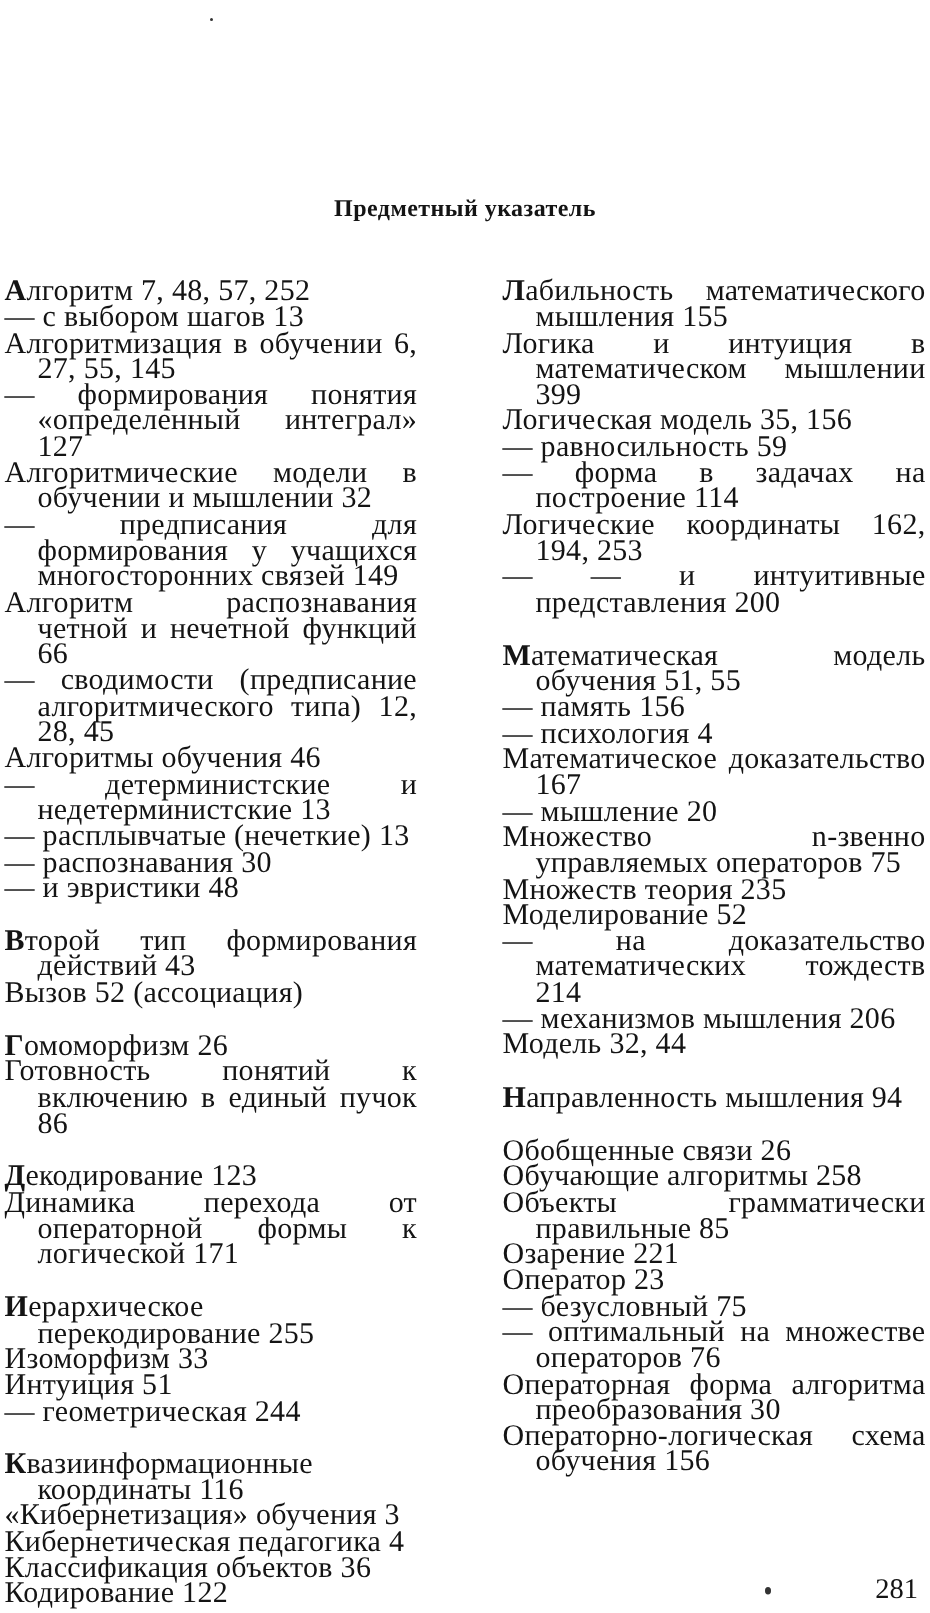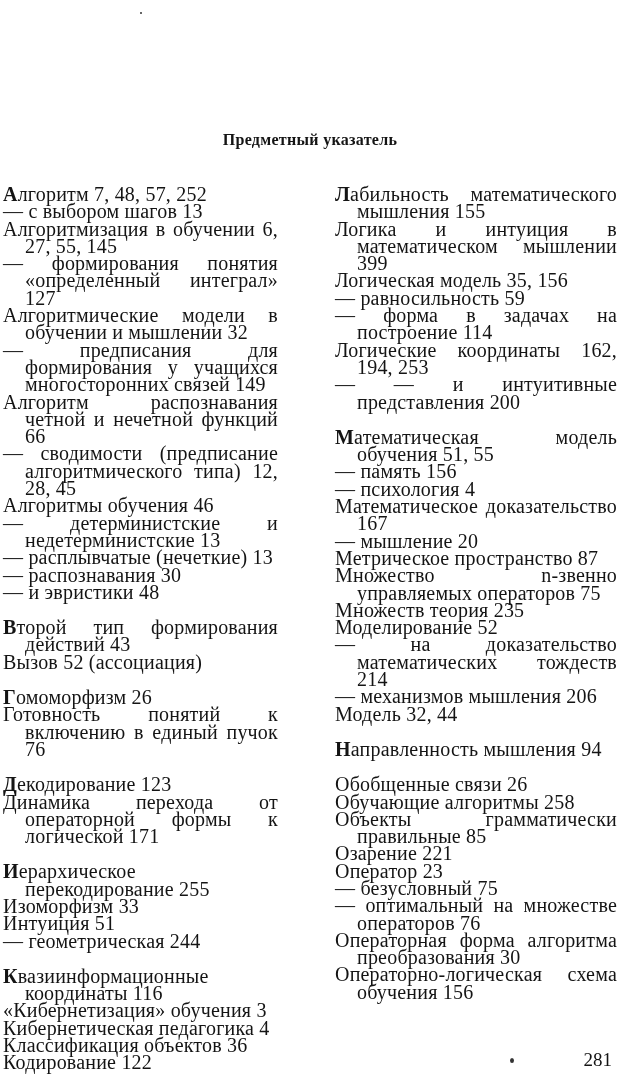--- a/index.html
+++ b/index.html
@@ -37,21 +37,21 @@
       <div class="entry"><span>— расплывчатые (нечеткие) 13</span></div>
       <div class="entry"><span>— распознавания 30</span></div>
       <div class="entry"><span>— и эвристики 48</span></div>
     </div>
     <div class="group">
       <div class="entry"><span class="lead">В</span><span>торой тип формирования действий 43</span></div>
       <div class="entry"><span>Вызов 52 (ассоциация)</span></div>
     </div>
     <div class="group">
       <div class="entry"><span class="lead">Г</span><span>омоморфизм 26</span></div>
-      <div class="entry"><span>Готовность понятий к включению в единый пучок 76</span></div>
+      <div class="entry"><span>Готовность понятий к включению в единый пучок 86</span></div>
     </div>
     <div class="group">
       <div class="entry"><span class="lead">Д</span><span>екодирование 123</span></div>
       <div class="entry"><span>Динамика перехода от операторной формы к логической 171</span></div>
     </div>
     <div class="group">
       <div class="entry"><span class="lead">И</span><span>ерархическое перекодирование 255</span></div>
       <div class="entry"><span>Изоморфизм 33</span></div>
       <div class="entry"><span>Интуиция 51</span></div>
       <div class="entry"><span>— геометрическая 244</span></div>
@@ -73,21 +73,20 @@
       <div class="entry"><span>— форма в задачах на построение 114</span></div>
       <div class="entry"><span>Логические координаты 162, 194, 253</span></div>
       <div class="entry"><span>— — и интуитивные представления 200</span></div>
     </div>
     <div class="group">
       <div class="entry"><span class="lead">М</span><span>атематическая модель обучения 51, 55</span></div>
       <div class="entry"><span>— память 156</span></div>
       <div class="entry"><span>— психология 4</span></div>
       <div class="entry"><span>Математическое доказательство 167</span></div>
       <div class="entry"><span>— мышление 20</span></div>
-      <div class="entry"><span>Метрическое пространство 87</span></div>
       <div class="entry"><span>Множество n-звенно управляемых операторов 75</span></div>
       <div class="entry"><span>Множеств теория 235</span></div>
       <div class="entry"><span>Моделирование 52</span></div>
       <div class="entry"><span>— на доказательство математических тождеств 214</span></div>
       <div class="entry"><span>— механизмов мышления 206</span></div>
       <div class="entry"><span>Модель 32, 44</span></div>
     </div>
     <div class="group">
       <div class="entry"><span class="lead">Н</span><span>аправленность мышления 94</span></div>
     </div>

